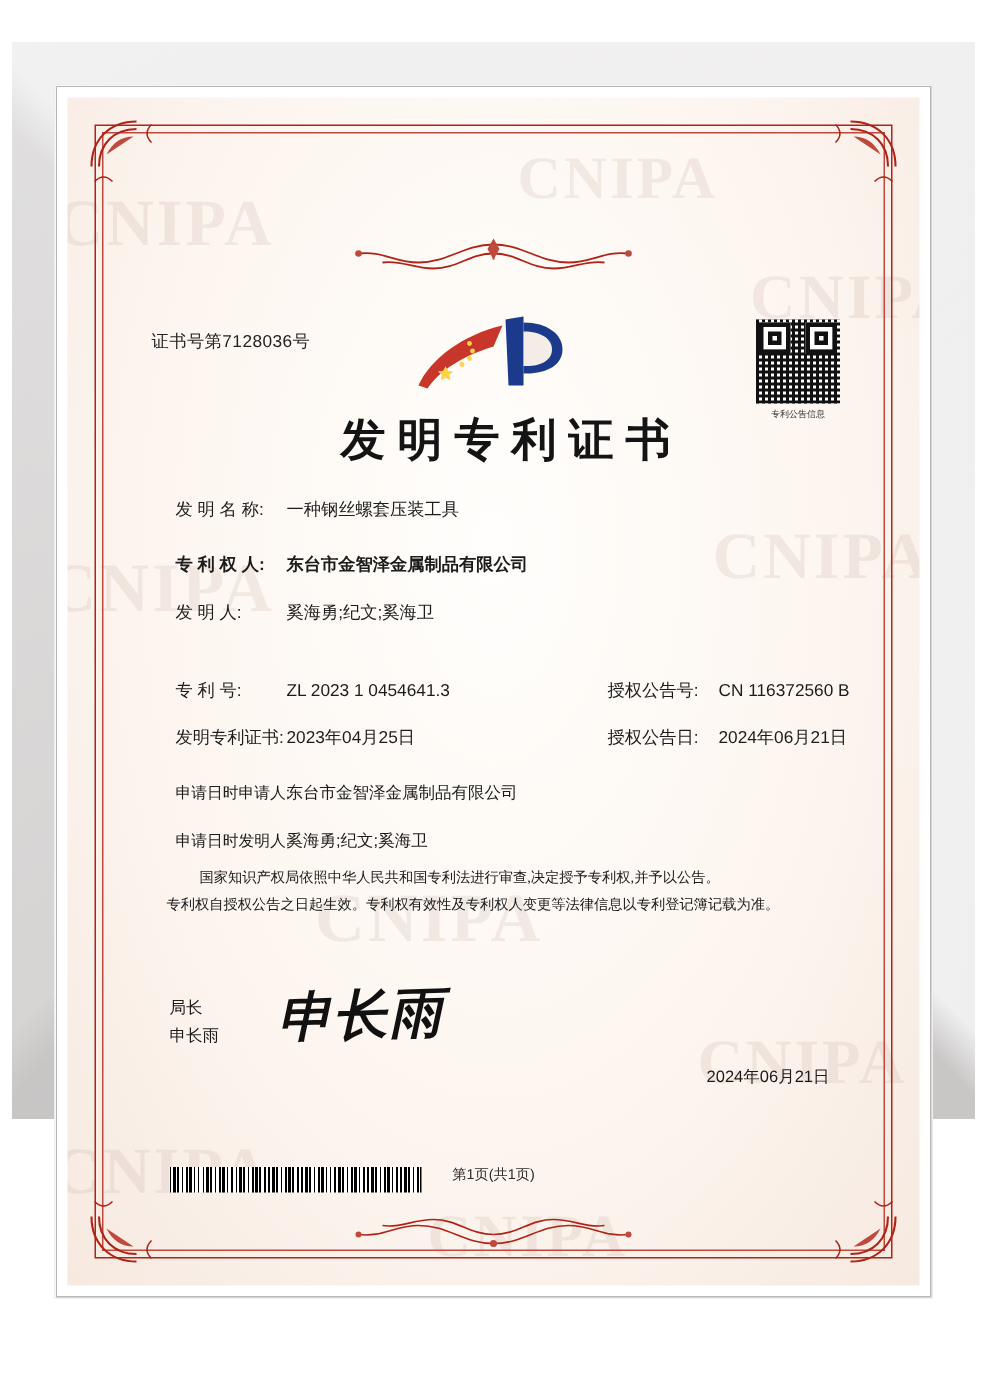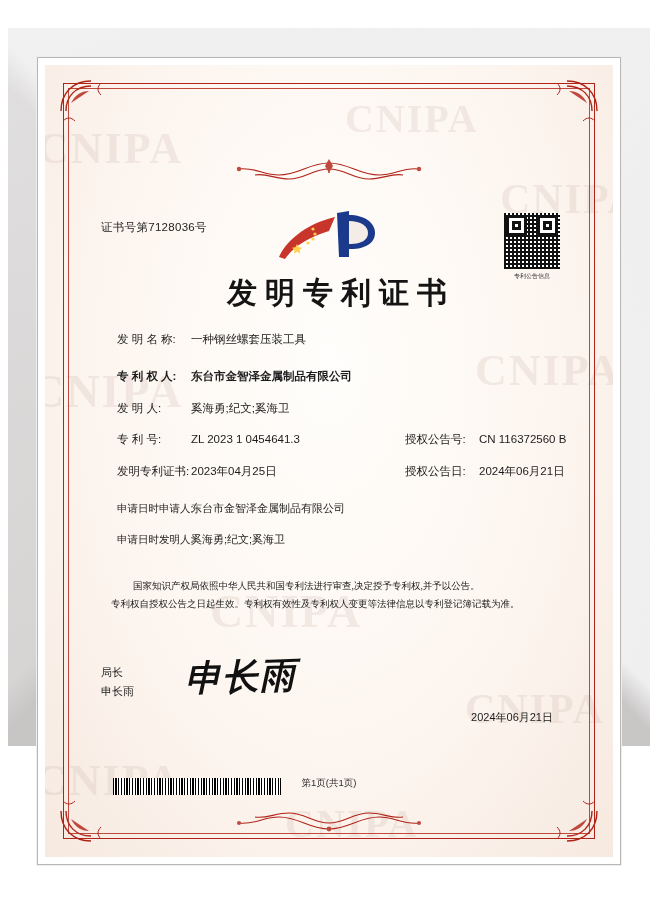--- a/index.html
+++ b/index.html
@@ -227,21 +227,21 @@
     font-size: 9.5px;
     line-height: 1.9;
     color: #1a1a1a;
     font-weight: normal;
   }
   .statement p { margin: 0; }
   .statement .indent { text-indent: 22px; }
 
   .sign-block {
     position: absolute;
-    left: 56px;
+    left: 68px;
     top: 598px;
     font-size: 11px;
     color: #1a1a1a;
     line-height: 19px;
   }
   .signature {
     position: absolute;
     left: 140px;
     top: 588px;
     font-family: "Liberation Serif", serif;
@@ -419,21 +419,21 @@
           <div class="lab">专 利 权 人:</div>
           <div class="val">东台市金智泽金属制品有限公司</div>
         </div>
 
 
         <div class="row">
           <div class="lab">发 明     人:</div>
           <div class="val">奚海勇;纪文;奚海卫</div>
         </div>
 
-        <div class="row two" style="margin-top:16px;">
+        <div class="row two" style="margin-top:37px;">
           <div class="lab">专 利 号:</div>
           <div class="val1">ZL 2023 1 0454641.3</div>
           <div class="lab2">授权公告号:</div>
           <div class="val">CN 116372560 B</div>
         </div>
 
         <div class="row two">
           <div class="lab">发明专利证书:</div>
           <div class="val1">2023年04月25日</div>
           <div class="lab2">授权公告日:</div>

